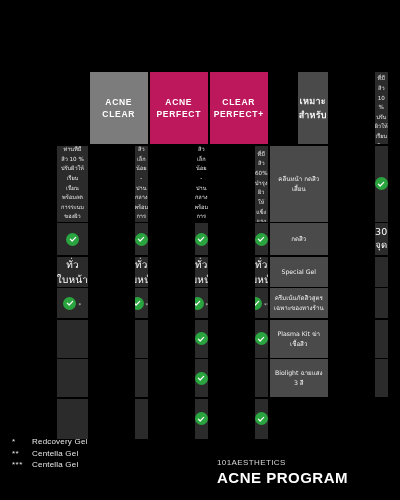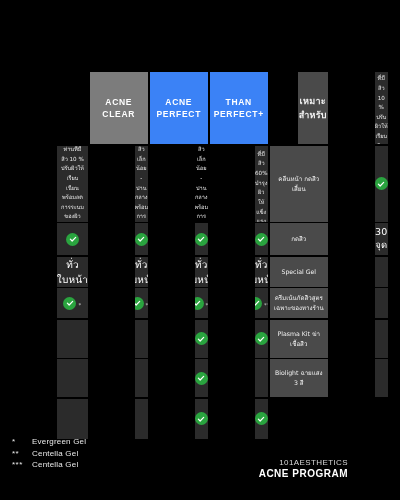--- a/index.html
+++ b/index.html
@@ -47,21 +47,21 @@
   }
   .blank { background: #000; }
 
   
   .hdr {
     font-size: 8.5px; font-weight: bold; letter-spacing: 0.7px;
     line-height: 1.45;
     font-family: "Liberation Sans", sans-serif;
   }
   .hdr-l { background: #7c7c7c; }
-  .hdr-m { background: #3b82f6; }
+  .hdr-m { background: #be185d; }
   .hdr-d { background: #474340; }
 
   
   .rowlab {
     background: #4a4a4a;
     font-size: 6.2px; line-height: 1.6; padding: 2px 3px;
     color: #f2f2f2;
   }
   .rowlab.big { font-size: 9px; font-weight: bold; letter-spacing: .3px; margin-left: 28px; }
 
@@ -98,47 +98,47 @@
     position: absolute; left: 12px; top: 437px;
     display: flex; flex-direction: column; gap: 2.5px;
   }
   .fn-row { display: flex; align-items: baseline; color: #e8e8e8; font-size: 8px; }
   .fn-mark { width: 20px; letter-spacing: .5px; font-family: "Liberation Sans", sans-serif; }
   .fn-text { font-family: "Liberation Sans", sans-serif; letter-spacing: .2px; }
 
   
   .brand {
     position: absolute; right: 12px; top: 458px;
-    text-align: right; line-height: 1.28; text-decoration: underline;
+    line-height: 1.28; text-decoration: underline;
   }
   .brand-name {
     color: #d8d8d8; font-size: 8px; letter-spacing: .4px;
     font-family: "Liberation Sans", sans-serif;
   }
   .brand-sub {
-    color: #ffffff; font-size: 10px; font-weight: bold; letter-spacing: .5px;
+    color: #ffffff; font-size: 15px; font-weight: bold; letter-spacing: .5px;
     font-family: "Liberation Sans", sans-serif;
   }
 </style>
 </head>
 <body>
 
 <div class="page">
 
   <div class="logo-block">
     <div class="logo-mark">IOI</div>
     <div class="logo-sub">aesthetics</div>
   </div>
 
   <div class="table">
 
     <div class="cell blank"></div>
     <div class="cell hdr hdr-l">ACNE CLEAR</div>
     <div class="cell hdr hdr-m">ACNE PERFECT</div>
-    <div class="cell hdr hdr-m">THAN PERFECT+</div>
+    <div class="cell hdr hdr-m">CLEAR PERFECT+</div>
 
     <div class="cell rowlab big">เหมาะสำหรับ</div>
     <div class="cell body-cell desc">ท่านที่มีสิว 10 % ปรับผิวให้เรียบเนียน</div>
     <div class="cell body-cell desc">ท่านที่มีสิว 10 % ปรับผิวให้เรียบเนียน พร้อมลดการระบมของผิว</div>
     <div class="cell body-cell desc">ท่านที่มีสิวเล็กน้อย - ปานกลาง พร้อมการบำรุงผิว</div>
     <div class="cell body-cell black desc">ท่านที่มีสิวเล็กน้อย - ปานกลาง พร้อมการบำรุงผิว</div>
     <div class="cell body-cell desc">ท่านที่มีสิว 60% บำรุงผิวให้แข็งแรง</div>
 
     <div class="cell rowlab">คลีนหน้า กดสิวเสี้ยน</div>
     <div class="cell body-cell">
@@ -296,21 +296,21 @@
               <path d="M4 12.5l5.5 5.5L20 7" fill="none" stroke="#ffffff" stroke-width="3.6" stroke-linecap="round" stroke-linejoin="round"></path>
             </svg>
         </span>
       </span>
     </div>
   </div>
 
   <div class="footnotes">
     <div class="fn-row">
       <span class="fn-mark">*</span>
-      <span class="fn-text">Evergreen Gel</span>
+      <span class="fn-text">Redcovery Gel</span>
     </div>
     <div class="fn-row">
       <span class="fn-mark">**</span>
       <span class="fn-text">Centella Gel</span>
     </div>
     <div class="fn-row">
       <span class="fn-mark">***</span>
       <span class="fn-text">Centella Gel</span>
     </div>
   </div>

